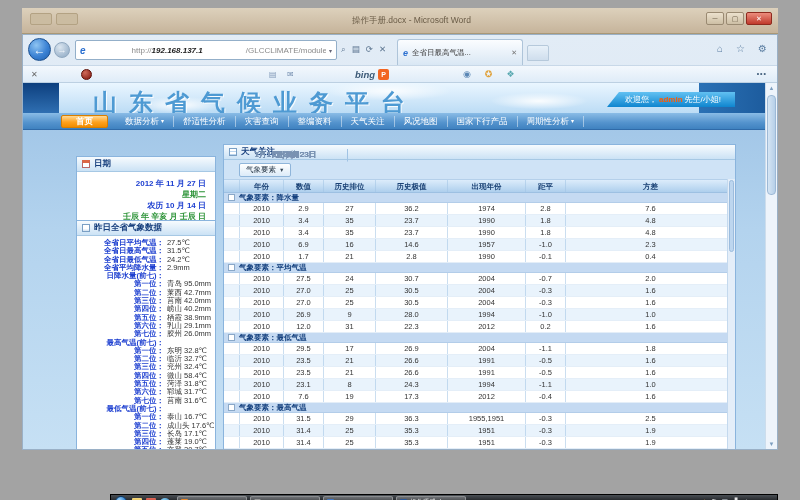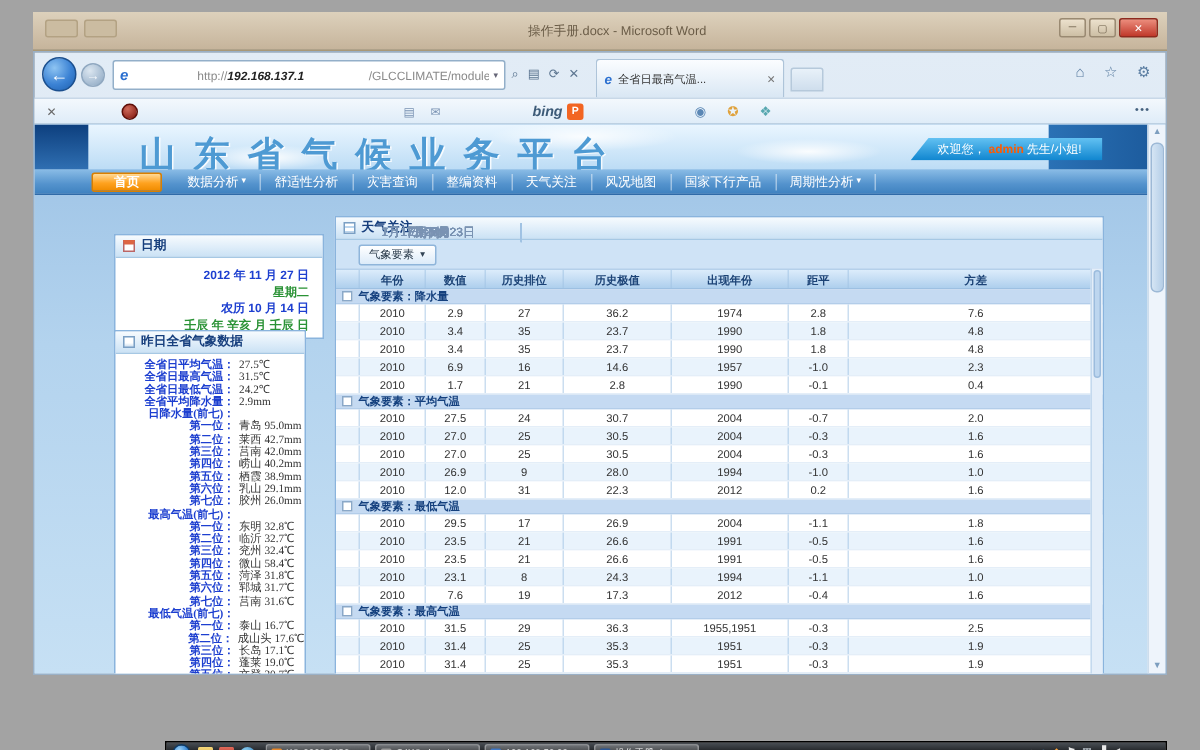--- a/index.html
+++ b/index.html
@@ -91,21 +91,21 @@
     background:linear-gradient(#f2f8fd,#ddecf9); border-bottom:1px solid #c3d9ee;
     font-size:8px; color:#47617e; }
   .crumb-left { position:absolute; left:40px; top:2px; }
   .crumb-right { position:absolute; right:30px; top:2px; display:flex; gap:18px; color:#c2651c; }
 
   .pbody { position:absolute; left:0; top:61px; width:100%; bottom:0; }
 
   
   .panel { position:absolute; background:#fff; border:1px solid #8ab4dd; overflow:hidden; }
   .p-date { left:53px; top:0; width:140px; height:70px;margin-top:12px; }
-  .p-stats { left:53px; top:76px; width:128px; height:231px;font-family:Liberation Serif, serif; }
+  .p-stats { left:53px; top:76px; width:140px; height:231px; }
   .p-head { height:15px; display:flex; align-items:center; gap:4px; padding:0 5px;
     background:linear-gradient(#f7fbfe,#cbe2f5); border-bottom:1px solid #a6c8e4;
     font-size:8.5px; font-weight:bold; color:#173f7d; }
   .cal-icon { width:8px; height:8px; background:#fff; border:1px solid #b66; border-top:3px solid #d64; }
   .rep-icon { width:8px; height:8px; background:linear-gradient(#fff 60%,#cfe0f0); border:1px solid #7a9fc4; }
   .grid-icon { width:8px; height:8px; background:repeating-linear-gradient(180deg,#fff 0 2px,#bcd6ee 2px 3px); border:1px solid #7a9fc4; }
   .date-body { padding:6px 9px 0 0; text-align:right; font-size:8px; line-height:11px; }
   .d1,.d3 { color:#1d3fd0; font-weight:bold; }
   .d2,.d4 { color:#2a9235; font-weight:bold; }
   .stats-rows { padding-top:3px; }

